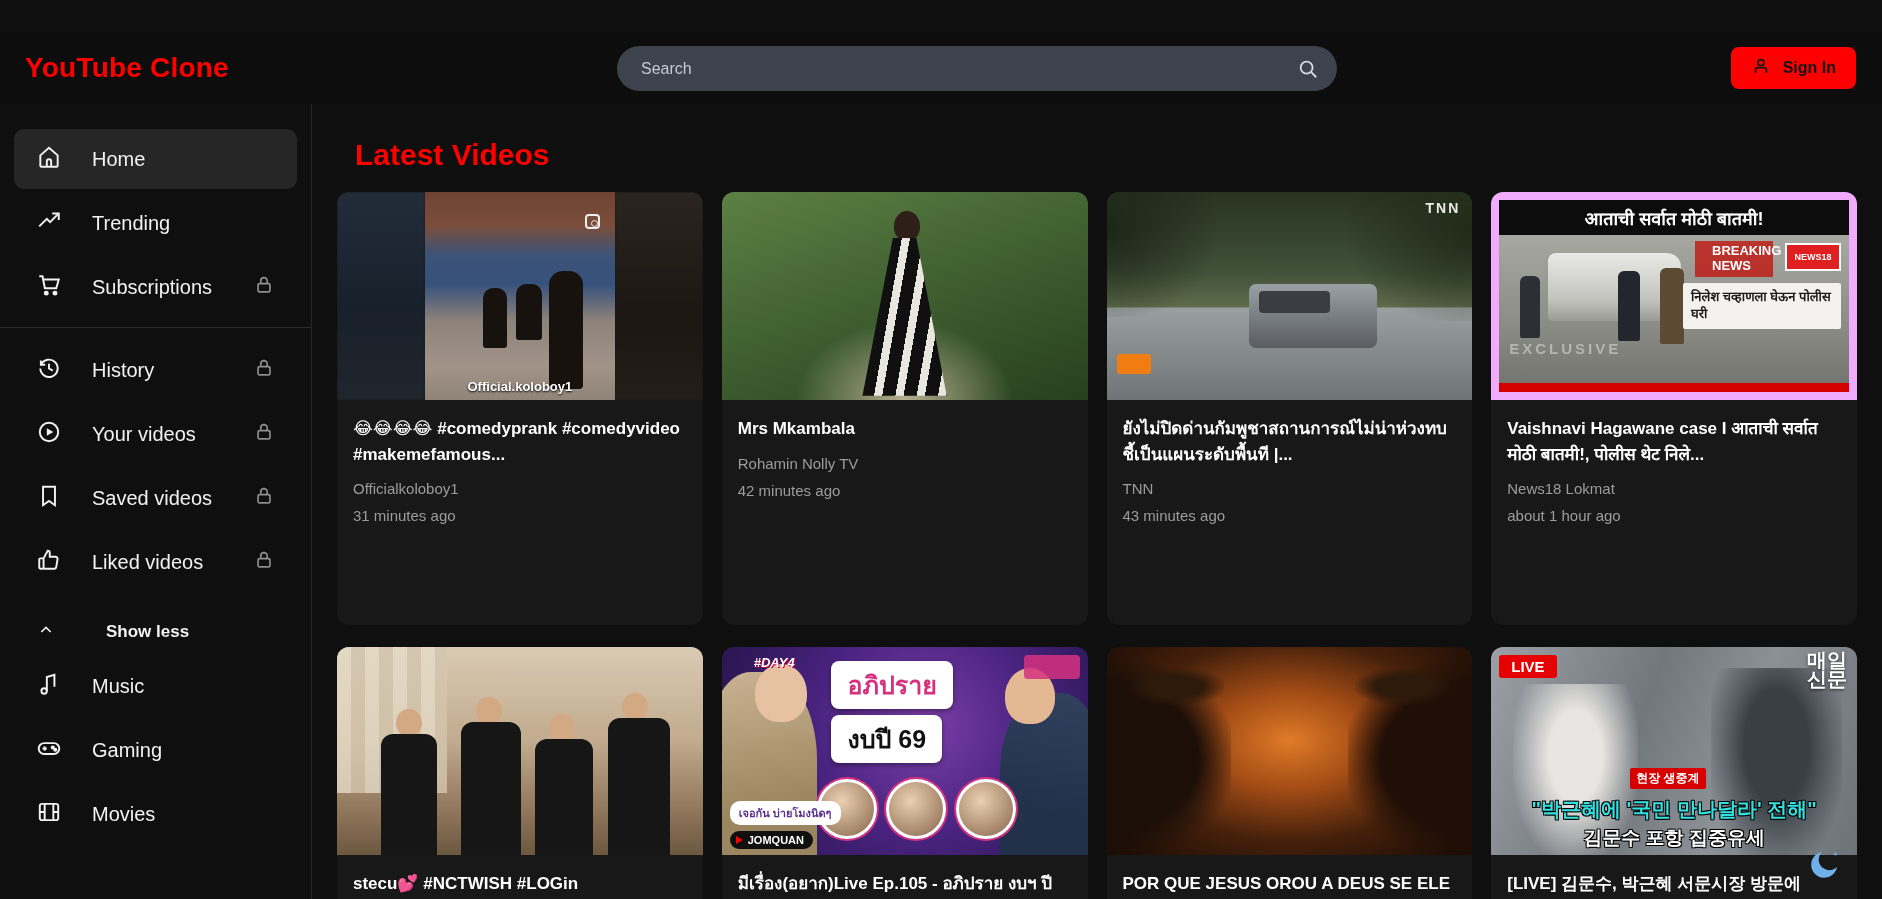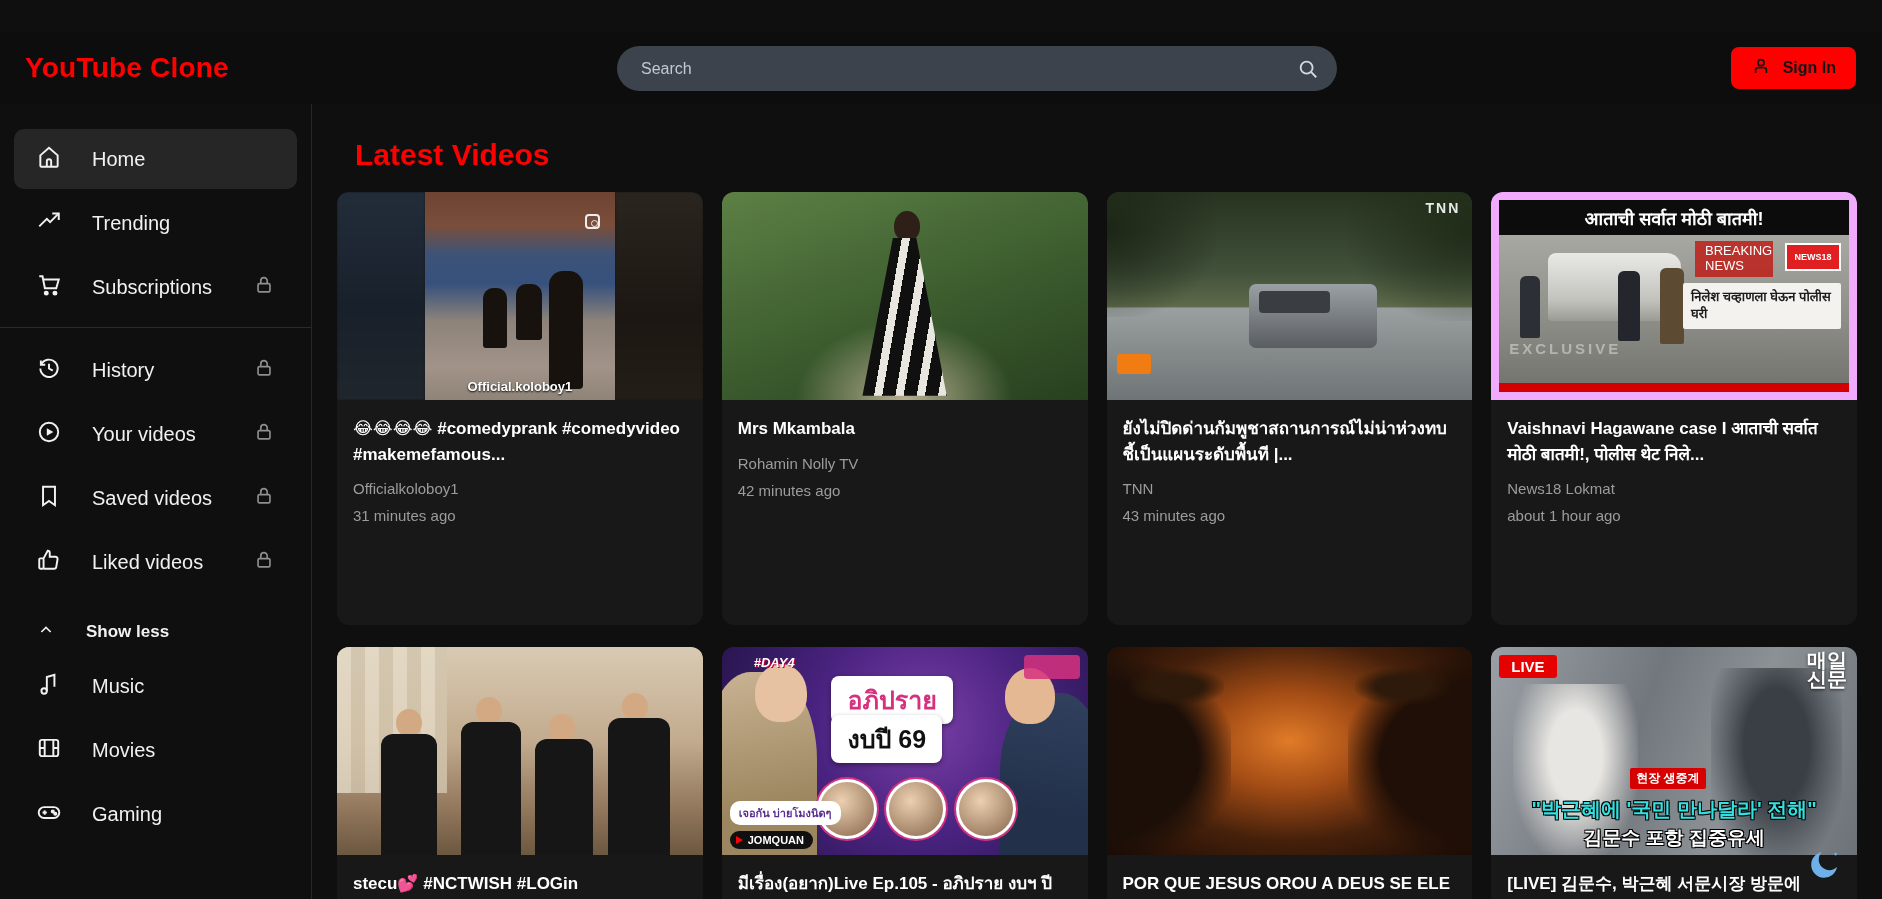--- a/index.html
+++ b/index.html
@@ -34,21 +34,21 @@
   .sitem {
     height:60px; margin:0 14px 4px 14px; display:flex; align-items:center; gap:30px;
     padding:0 22px; border-radius:10px; cursor:pointer; font-size:20px; color:#f1f1f1;
   }
   .sitem.active { background:#262626; }
   .sitem svg { width:26px; height:26px; flex:none; }
   .lock { margin-left:auto; color:#8f8f8f; }
   .lock svg { width:22px; height:22px; }
   .sdivider { border:none; border-top:1px solid #2a2a2a; margin:10px 0 12px 0; }
   .showless {
-    height:36px; margin:22px 14px 6px 14px; display:flex; align-items:center; gap:32px;
+    height:36px; margin:22px 14px 6px 14px; display:flex; align-items:center; gap:52px;
     padding:0 24px; cursor:pointer; font-size:17px; font-weight:700;
   }
   .showless svg { width:16px; height:16px; }
   
   .main { flex:1; padding:26px 25px 0 25px; overflow:hidden; }
   .heading { color:#ff0000; font-size:30px; font-weight:800; margin:8px 0 20px 18px; }
   .grid { display:grid; grid-template-columns:repeat(4,1fr); gap:22px 19px; }
   .card { background:#181818; border-radius:12px; overflow:hidden; cursor:pointer; }
   .thumb { position:relative; height:208px; overflow:hidden; background:#222; }
   .card-body { height:225px; padding:16px; }
@@ -96,22 +96,22 @@
   .t4 { background:#111; border:8px solid #f0abfc; display:flex; flex-direction:column; }
   .t4 .band1 { background:#0c0c0c; color:#fff; font-weight:800; font-size:18px;
     text-align:center; padding:6px 4px 5px 4px; }
   .t4 .band2 { background:#d40000; color:#ffe400; font-weight:800; font-size:16px;
     text-align:center; padding:3px 4px; }
   .t4 .scene { position:relative; flex:1; background:linear-gradient(180deg,#a8a8a2 0%,#8f8f89 55%,#75756f 100%); }
   .t4 .van { position:absolute; left:14%; top:12%; width:38%; height:46%;
     background:linear-gradient(180deg,#e9e9e6,#c2c2bd 70%,#9b9b95); border-radius:8px 14px 4px 4px; }
   .t4 .pfig { position:absolute; background:#2c2f36; border-radius:6px 6px 2px 2px; }
   .t4 .breaking { position:absolute; right:76px; top:6px; width:78px;
-    background:rgba(190,30,25,.85); color:#fff; font-weight:400; font-size:13px;
-    line-height:1.15; padding:3px 10px; }
+    background:rgba(190,30,25,.85); color:#fff; font-weight:700; font-size:13px;
+    line-height:1.15; padding:3px 17px; }
   .t4 .n18 { position:absolute; right:8px; top:8px; width:56px; height:28px; background:#e02020;
     color:#fff; font-size:9px; font-weight:800; display:flex; align-items:center; justify-content:center;
     border:2px solid #fff; }
   .t4 .infobox { position:absolute; right:8px; top:48px; width:158px;
     background:#f4f2ee; color:#1c1c1c; font-weight:800; font-size:13px; line-height:1.3;
     padding:6px 8px; border-radius:2px; }
   .t4 .excl { position:absolute; left:10px; bottom:26px; color:rgba(255,255,255,.4);
     font-size:15px; font-weight:800; letter-spacing:3px; }
   .t4 .bstrip { height:9px; background:#d40000; }
   
@@ -125,21 +125,21 @@
   .t6 .wfigL { position:absolute; left:-4%; top:12%; width:30%; height:92%;
     background:linear-gradient(170deg,#c9b393,#9b865f 70%); border-radius:40% 46% 0 0; }
   .t6 .wheadL { position:absolute; left:9%; top:8%; width:52px; height:58px; background:#e7c2a2; border-radius:50% 50% 44% 44%; }
   .t6 .mfigR { position:absolute; right:-4%; top:22%; width:28%; height:82%;
     background:linear-gradient(190deg,#31415e,#22304a 70%); border-radius:46% 40% 0 0; }
   .t6 .mheadR { position:absolute; right:9%; top:10%; width:50px; height:56px; background:#e3b astype; background:#e3b892; border-radius:50% 50% 44% 44%; }
   .t6 .day { position:absolute; left:32px; top:8px; color:#fff; font-weight:800; font-size:13px;
     text-shadow:1px 1px 0 #c4003c; font-style:italic; }
   .t6 .box { position:absolute; left:30%; background:#fff; border-radius:8px; padding:4px 16px;
     font-weight:800; font-size:25px; box-shadow:0 2px 5px rgba(0,0,0,.4); }
-  .t6 .box1 { top:29px; color:#d6317f; }
+  .t6 .box1 { top:14px; color:#d6317f; }
   .t6 .box2 { top:68px; color:#111; }
   .t6 .circ { position:absolute; bottom:16px; width:60px; height:60px; border-radius:50%;
     border:3px solid #fff; background:radial-gradient(circle at 40% 35%,#ecd0b0,#9a7a5f 80%);
     box-shadow:0 0 0 2px #d6317f; }
   .t6 .pill1 { position:absolute; left:8px; bottom:30px; background:#fff; color:#5b2d8f;
     font-weight:800; font-size:11px; padding:3px 9px; border-radius:10px; }
   .t6 .pill2 { position:absolute; left:8px; bottom:6px; background:#101010; color:#fff;
     font-weight:800; font-size:11px; padding:3px 9px 3px 6px; border-radius:10px; display:flex; align-items:center; gap:5px; }
   .t6 .play { width:0; height:0; border-left:7px solid #f00; border-top:4.5px solid transparent; border-bottom:4.5px solid transparent; }
   .t6 .corner { position:absolute; right:8px; top:8px; width:56px; height:24px;
@@ -325,41 +325,41 @@
             <path d="M10 18.5 V5.5 l7 -2 v11"></path>
               <circle cx="7.5" cy="18.5" r="2.5"></circle>
           </svg>
         </span>
         <span>Music</span>
       </div>
 
       <div class="sitem">
         <span>
           <svg viewBox="0 0 24 24" fill="none" stroke="currentColor" stroke-width="1.8">
+            <rect x="2.5" y="7.5" width="19" height="10" rx="5"></rect>
+            <line x1="8" y1="10.5" x2="8" y2="14.5"></line>
+              <line x1="6" y1="12.5" x2="10" y2="12.5"></line>
+            <circle cx="15.5" cy="11.5" r="1" fill="currentColor"></circle>
+              <circle cx="17.8" cy="13.6" r="1" fill="currentColor"></circle>
+          </svg>
+        </span>
+        <span>Gaming</span>
+      </div>
+
+      <div class="sitem">
+        <span>
+          <svg viewBox="0 0 24 24" fill="none" stroke="currentColor" stroke-width="1.8">
             <rect x="3.5" y="4.5" width="17" height="15" rx="2"></rect>
             <line x1="8" y1="4.5" x2="8" y2="19.5"></line>
               <line x1="16" y1="4.5" x2="16" y2="19.5"></line>
             <line x1="3.5" y1="12" x2="8" y2="12"></line>
               <line x1="16" y1="12" x2="20.5" y2="12"></line>
           </svg>
         </span>
         <span>Movies</span>
-      </div>
-
-      <div class="sitem">
-        <span>
-          <svg viewBox="0 0 24 24" fill="none" stroke="currentColor" stroke-width="1.8">
-            <rect x="2.5" y="7.5" width="19" height="10" rx="5"></rect>
-            <line x1="8" y1="10.5" x2="8" y2="14.5"></line>
-              <line x1="6" y1="12.5" x2="10" y2="12.5"></line>
-            <circle cx="15.5" cy="11.5" r="1" fill="currentColor"></circle>
-              <circle cx="17.8" cy="13.6" r="1" fill="currentColor"></circle>
-          </svg>
-        </span>
-        <span>Gaming</span>
       </div>
     </nav>
 
     <main class="main">
       <h1 class="heading">Latest Videos</h1>
 
       <div class="grid">
 
         <article class="card">
           <div class="thumb t1">

